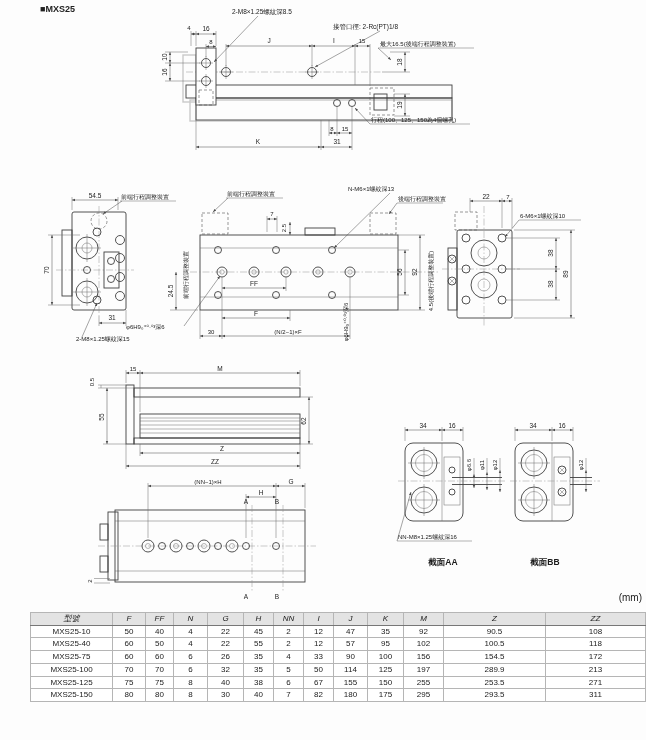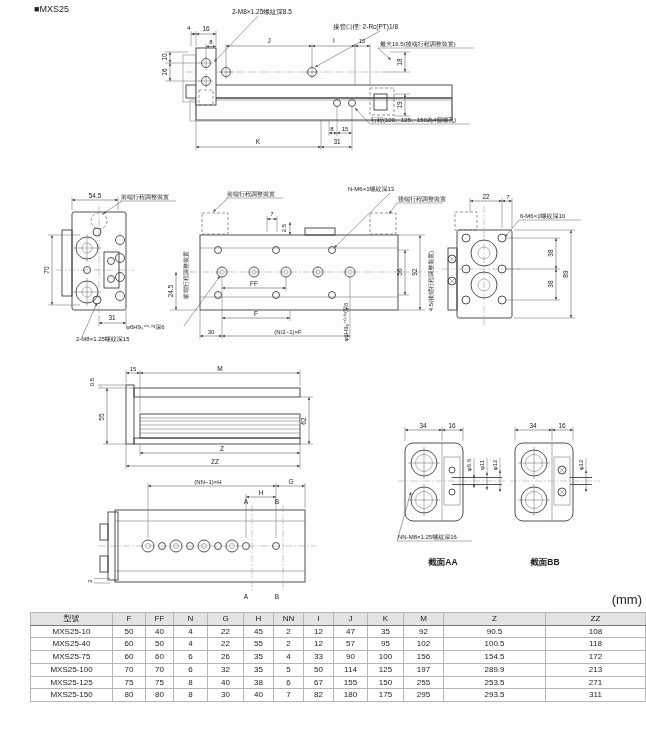--- a/index.html
+++ b/index.html
@@ -1,37 +1,37 @@
 <!DOCTYPE html>
 <html><head>
 <meta charset="utf-8">
 <style>
   html,body{margin:0;padding:0;}
   body{width:646px;height:740px;position:relative;background:#fdfdfd;
        font-family:"Liberation Sans","DejaVu Sans",sans-serif;color:#1b1b1b;}
-  .title{position:absolute;left:34px;top:4px;font-size:9px;font-weight:normal;color:#222;}
-  .unit{position:absolute;right:4px;top:592px;font-size:13px;color:#222;}
+  .title{position:absolute;left:40px;top:4px;font-size:9px;font-weight:bold;color:#222;}
+  .unit{position:absolute;right:4px;top:592px;font-size:10px;color:#222;}
   svg{position:absolute;left:0;top:0;}
   svg .ol{fill:none;stroke:#3f3f3f;stroke-width:0.9;}
   svg .fl{fill:#fff;stroke:#3f3f3f;stroke-width:0.9;}
   svg .tl{fill:none;stroke:#6a6a6a;stroke-width:0.5;}
   svg .dash{fill:none;stroke:#555;stroke-width:0.6;stroke-dasharray:3,2;}
   svg .cl{fill:none;stroke:#8a8a8a;stroke-width:0.45;stroke-dasharray:7,2,1.5,2;}
   svg .hl{fill:none;stroke:#c9c9c9;stroke-width:1.4;}
   svg .dim{fill:none;stroke:#4a4a4a;stroke-width:0.5;marker-start:url(#ar);marker-end:url(#ar);}
   svg .ld{fill:none;stroke:#4a4a4a;stroke-width:0.5;marker-end:url(#ar);}
   svg text{font-size:6.5px;fill:#1b1b1b;font-family:"Liberation Sans","DejaVu Sans",sans-serif;}
   svg text.sm{font-size:6px;}
   svg text.lg{font-size:8.5px;font-weight:bold;}
   svg .tc{text-anchor:middle;}
   table.spec{position:absolute;left:30px;top:612px;width:615px;border-collapse:collapse;
              table-layout:fixed;font-size:8px;background:#fff;border:1px solid #777;}
   table.spec th,table.spec td{border:1px solid #b5b5b5;text-align:center;padding:0;
              height:11.7px;line-height:11.7px;font-weight:normal;white-space:nowrap;overflow:hidden;}
-  table.spec thead th{background:#e3e3e3;border-bottom:1px solid #777;}
+  table.spec thead th{background:#e3e3e3;border-bottom:1px solid #777;font-style:italic;}
 </style>
 </head>
 <body>
 
 <div class="title">■MXS25</div>
 
 <svg width="646" height="608" viewBox="0 0 646 608">
   <defs>
     <marker id="ar" viewBox="0 0 10 10" refX="9" refY="5" markerWidth="7" markerHeight="7" orient="auto-start-reverse">
       <path d="M0,1.5 L9,5 L0,8.5 z" fill="#4a4a4a"></path>

